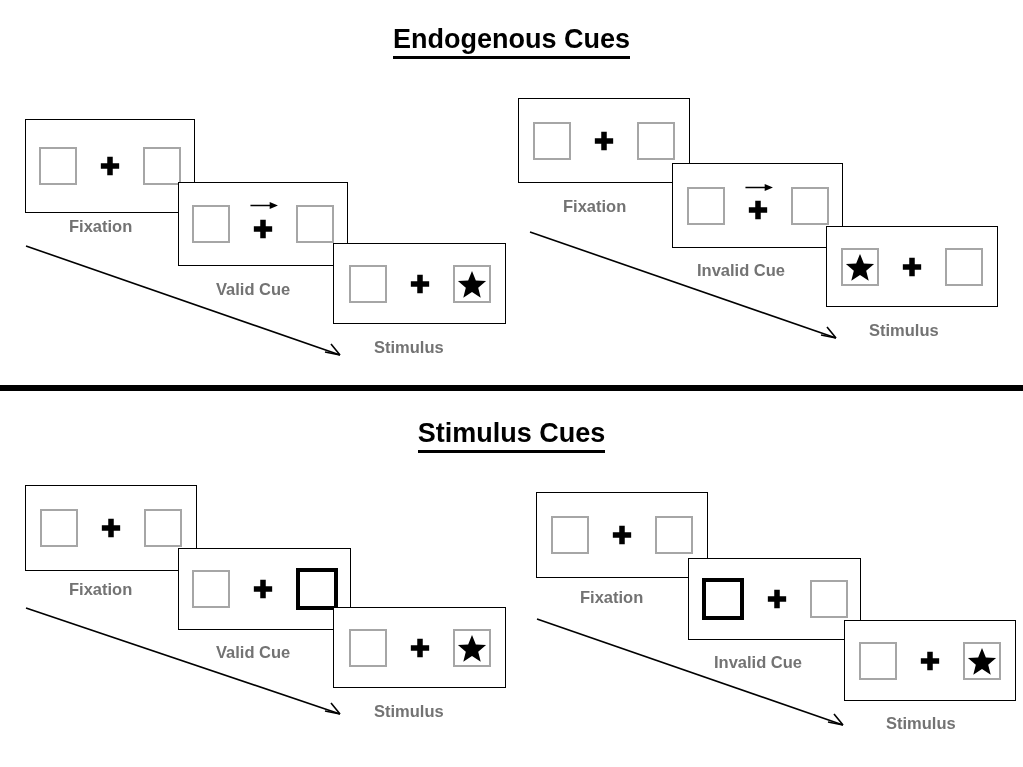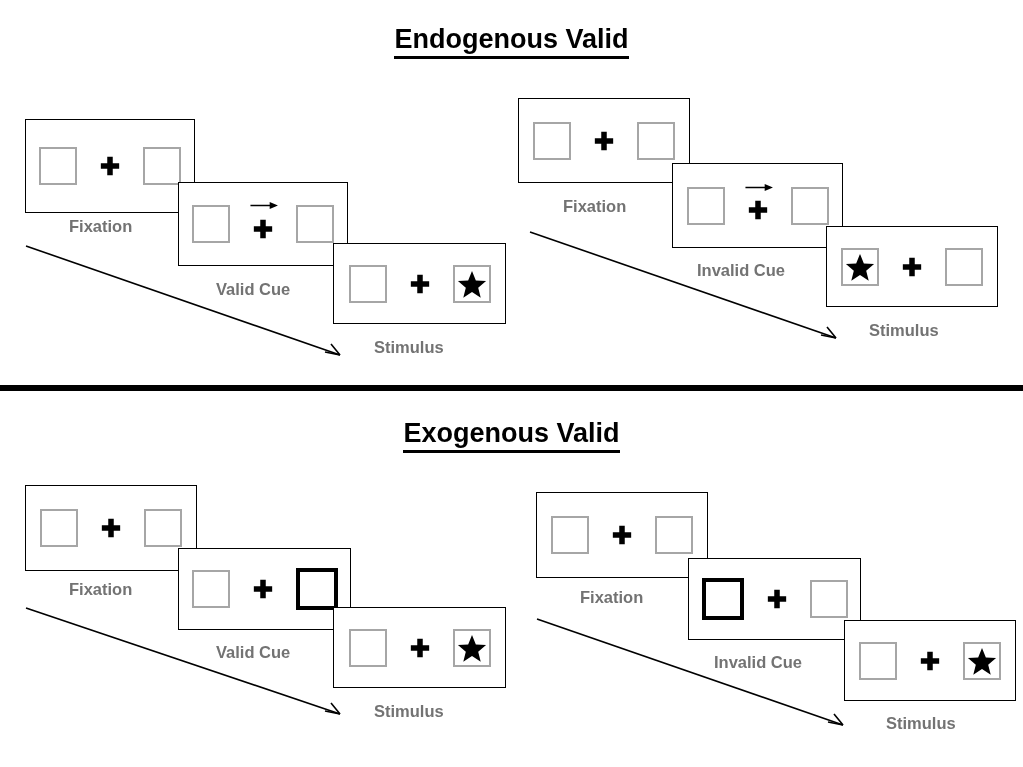--- a/index.html
+++ b/index.html
@@ -117,21 +117,21 @@
   
   .flow-arrow {
     position: absolute;
     pointer-events: none;
   }
 </style>
 </head>
 <body>
 
 <div class="section-title" style="top:24px;">
-  <span>Endogenous Valid</span>
+  <span>Endogenous Cues</span>
 </div>
 
 <div class="group" style="left:0px; top:0px;">
 
   <svg class="flow-arrow" style="left:24px; top:242px;" width="330" height="125" viewBox="0 0 330 125">
     <line x1="2" y1="4" x2="316" y2="113" stroke="#000" stroke-width="1.6"></line>
     <path d="M316 113 L301 110 M316 113 L307 102" stroke="#000" stroke-width="1.6" fill="none"></path>
   </svg>
 
   <div class="panel" style="left:25px; top:119px; width:170px; height:94px;">
@@ -233,21 +233,21 @@
       </div>
       <div class="sq"></div>
     </div>
   </div>
   <div class="caption" style="left:869px; top:321px;">Stimulus</div>
 </div>
 
 <div class="divider" style="top:385px;"></div>
 
 <div class="section-title" style="top:418px;">
-  <span>Exogenous Valid</span>
+  <span>Stimulus Cues</span>
 </div>
 
 <div class="group" style="left:0px; top:0px;">
 
   <svg class="flow-arrow" style="left:24px; top:604px;" width="330" height="122" viewBox="0 0 330 122">
     <line x1="2" y1="4" x2="316" y2="110" stroke="#000" stroke-width="1.6"></line>
     <path d="M316 110 L301 107 M316 110 L307 99" stroke="#000" stroke-width="1.6" fill="none"></path>
   </svg>
 
   <div class="panel" style="left:25px; top:485px; width:172px; height:86px;">

